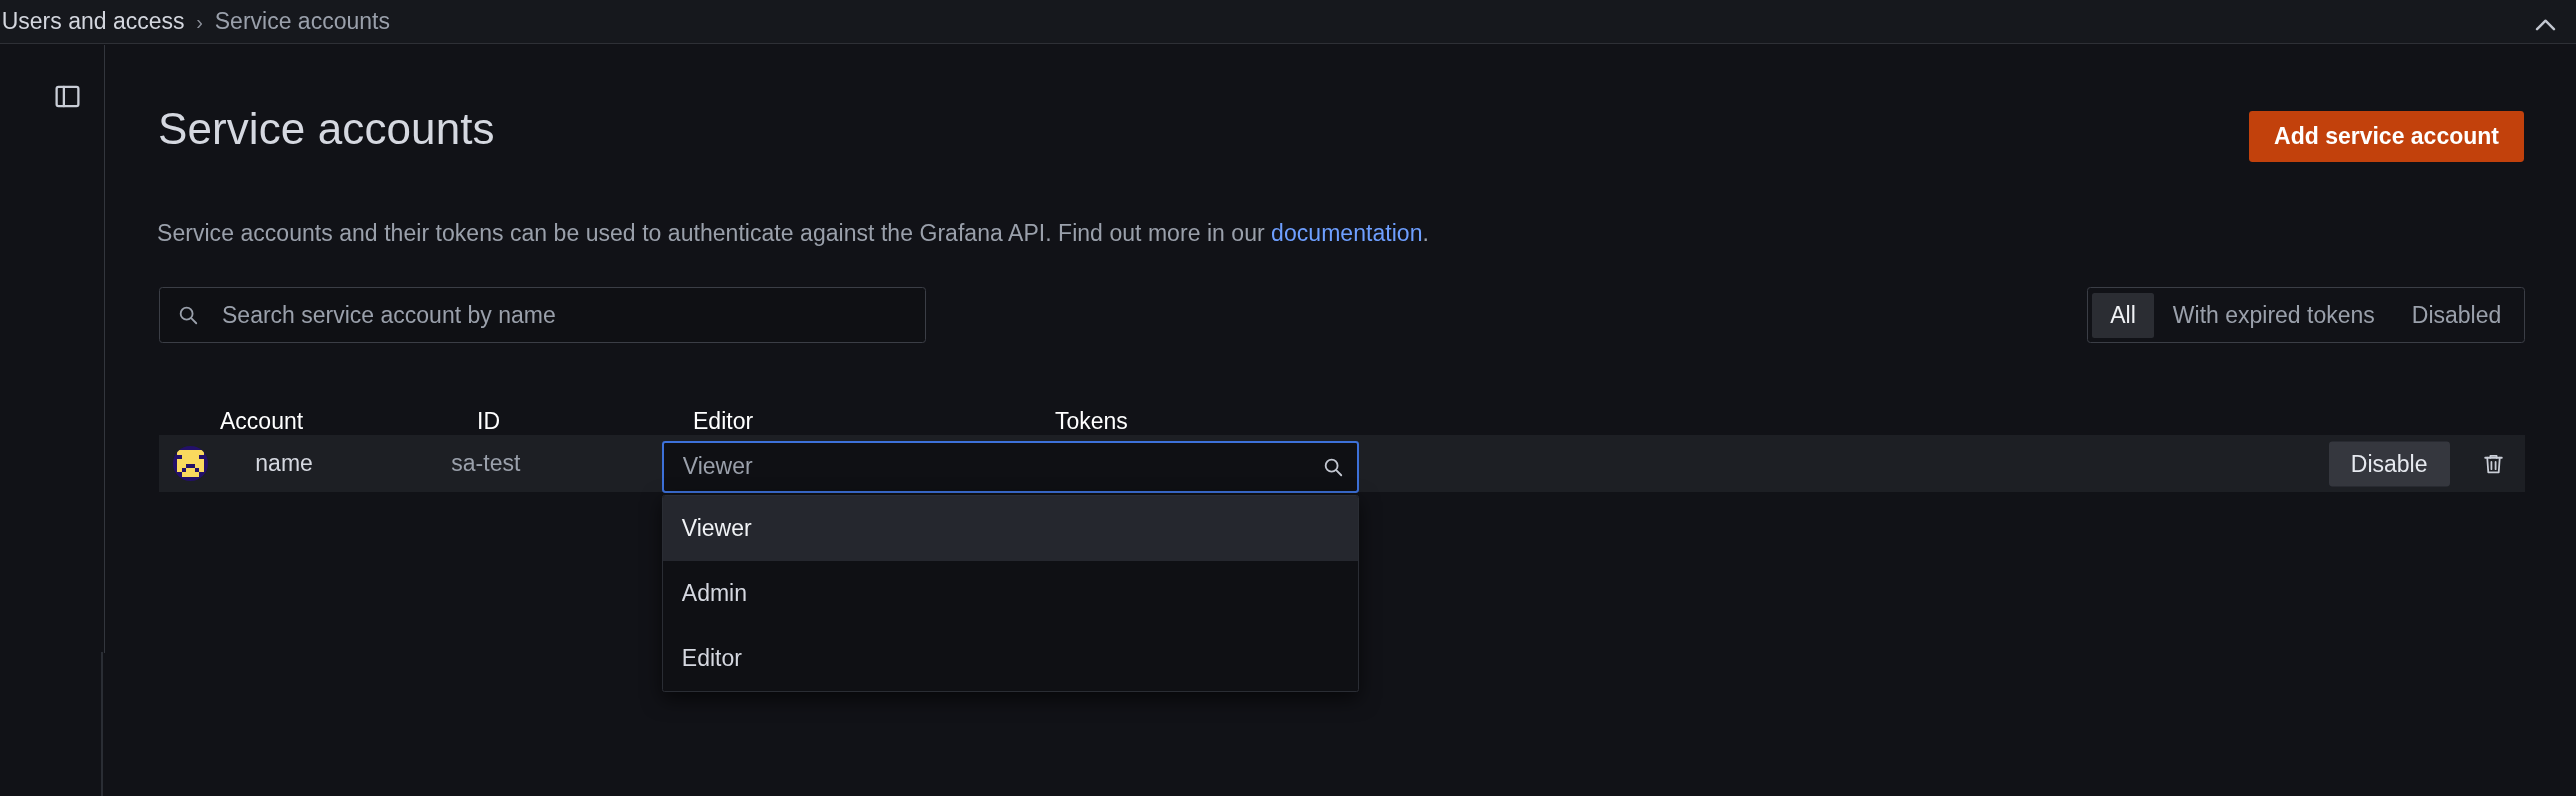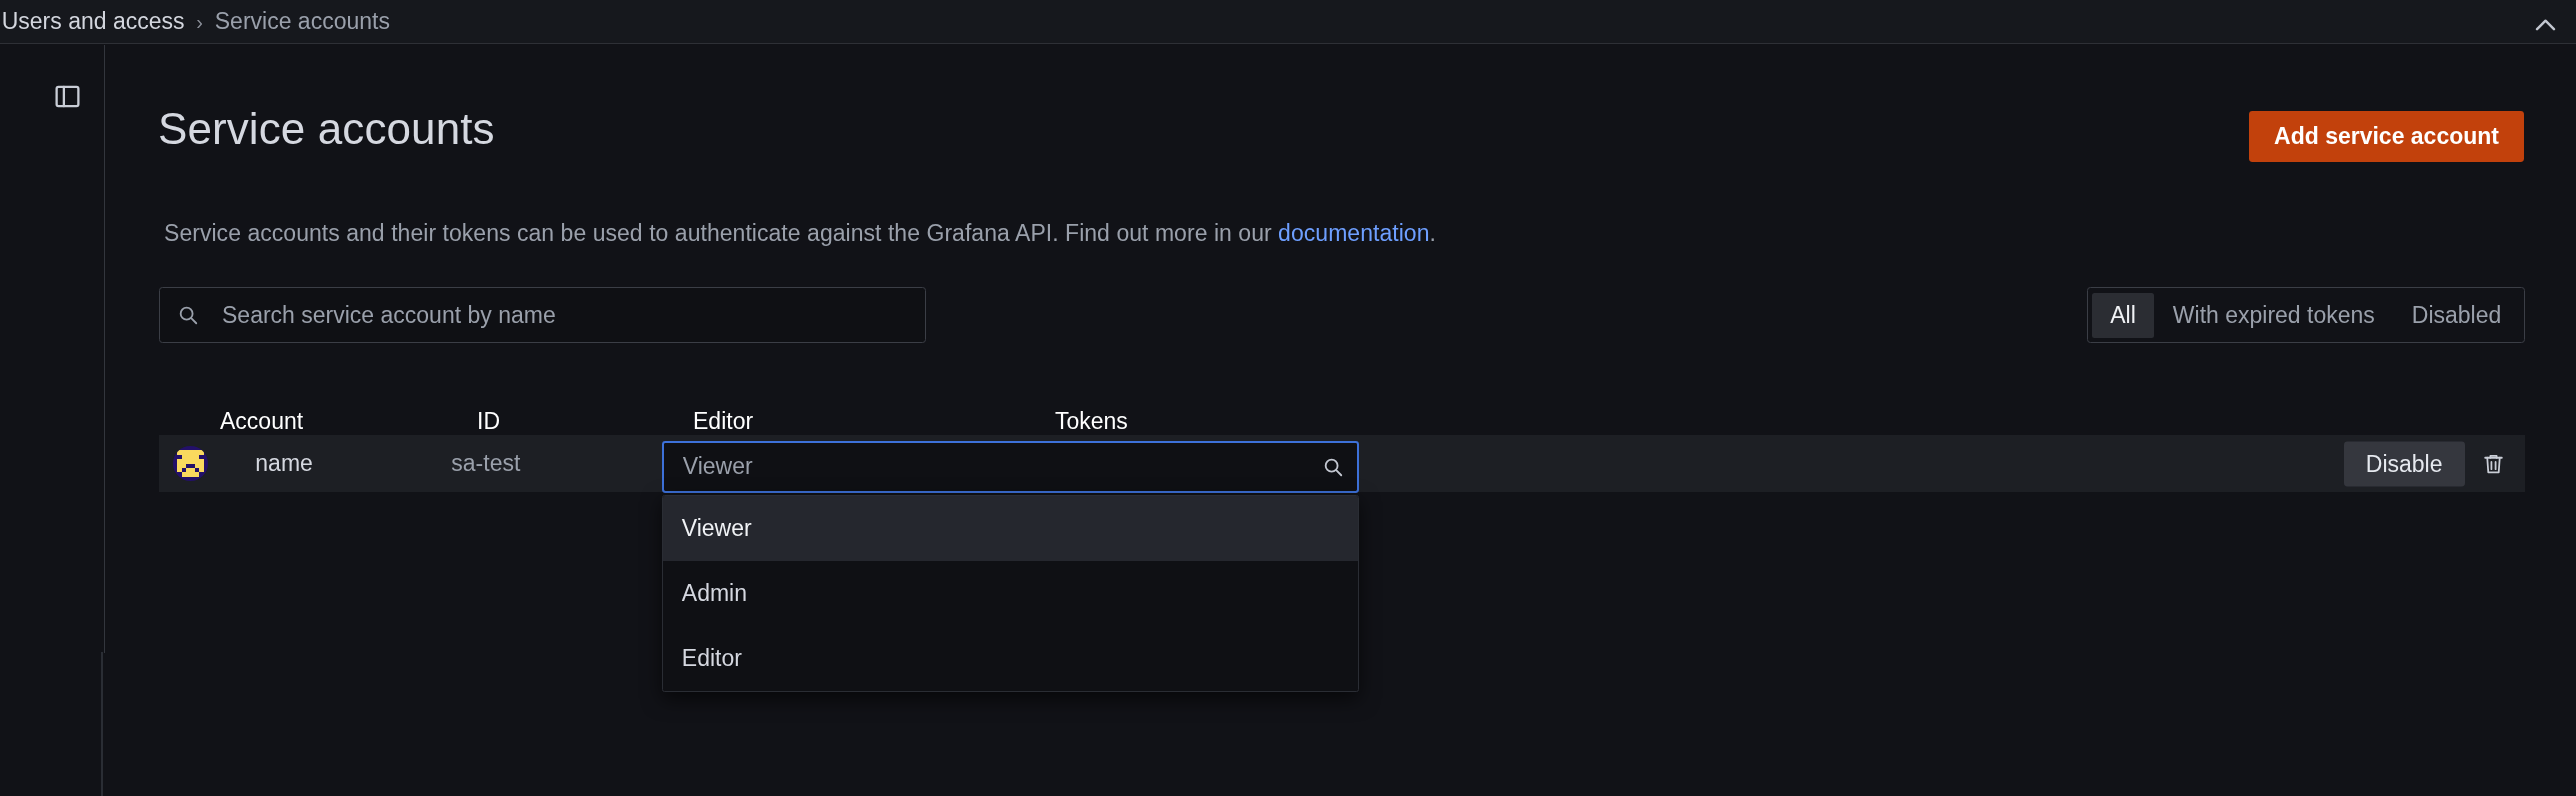--- a/index.html
+++ b/index.html
@@ -131,21 +131,21 @@
     height: 51px;
     line-height: 51px;
     cursor: pointer;
     white-space: nowrap;
     margin-top: 5px;
   }
 
   .page-desc {
     position: absolute;
     top: 175px;
-    left: 59px;
+    left: 52px;
     font-size: 23px;
     color: #9aa0ab;
     letter-spacing: 0.04px;
   }
   .page-desc a {
     color: #6e9fff;
     text-decoration: none;
   }
 
   
@@ -270,21 +270,21 @@
     color: #d5d8e0;
     padding-left: 20px;
   }
   .row-actions {
     position: absolute;
     right: 13.5px;
     top: 50%;
     transform: translateY(-50%);
     display: flex;
     align-items: center;
-    gap: 10px;
+    gap: 25px;
   }
   .btn-secondary {
     background: #35373e;
     color: #e6e9ef;
     border: none;
     border-radius: 3.4px;
     font-size: 23px;
     font-family: "Liberation Sans", sans-serif;
     padding: 0 22px;
     height: 45px;

